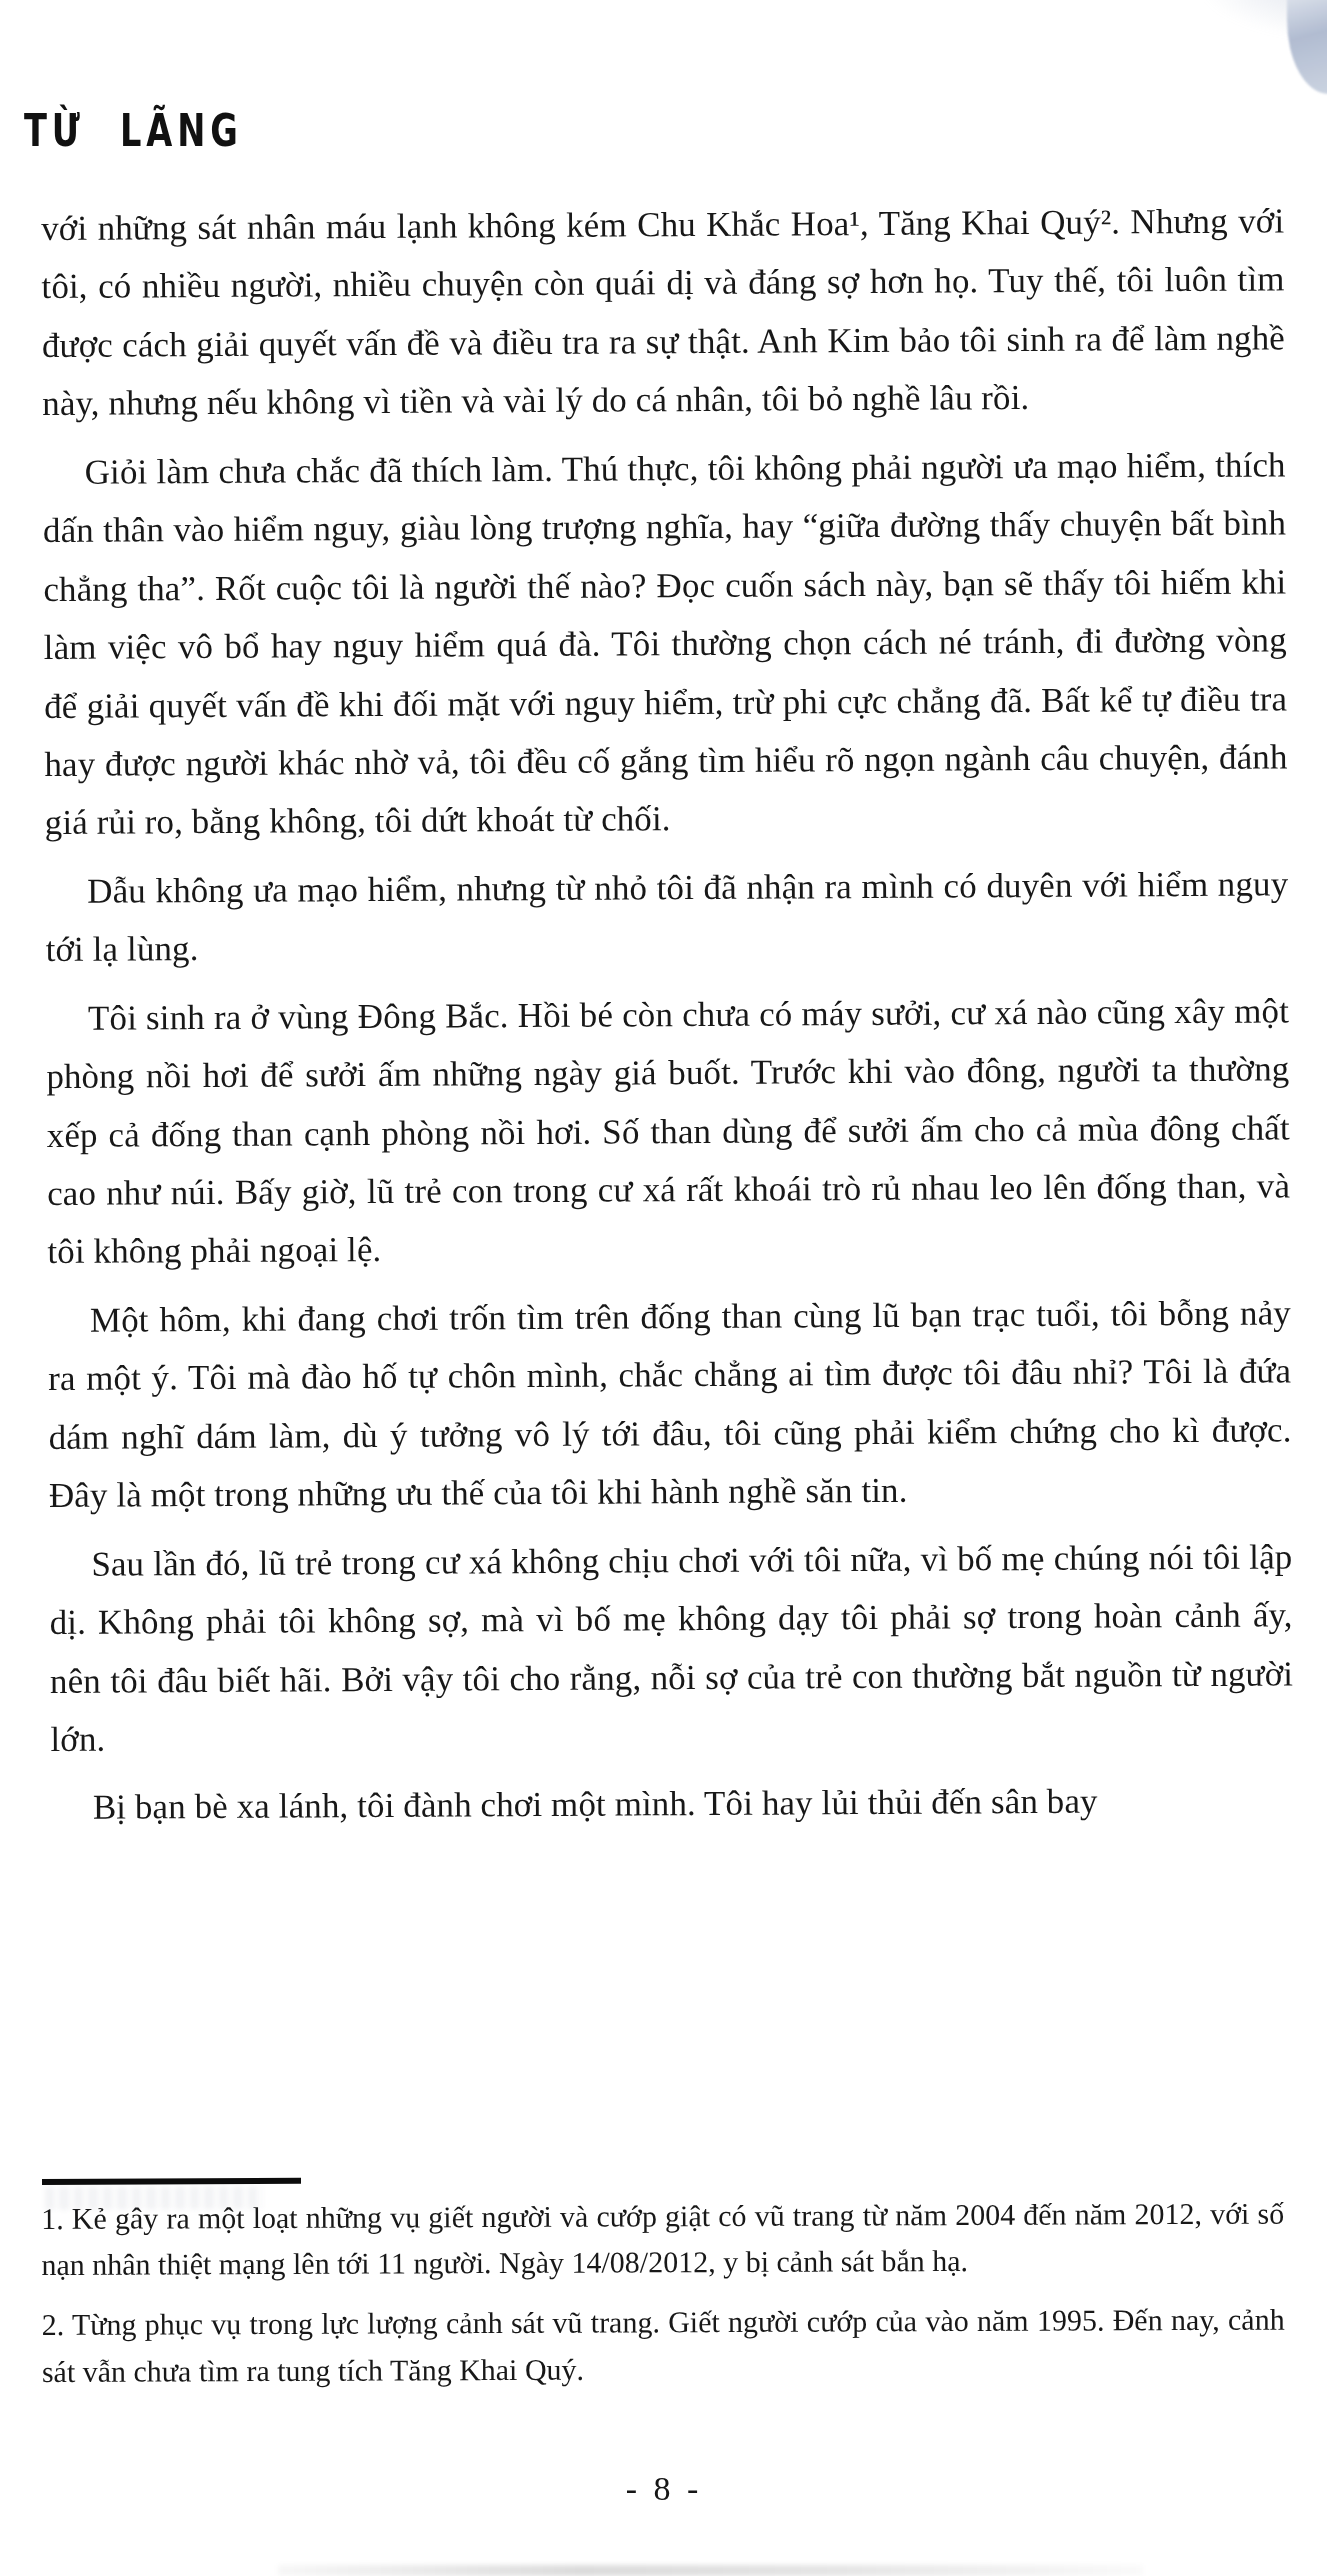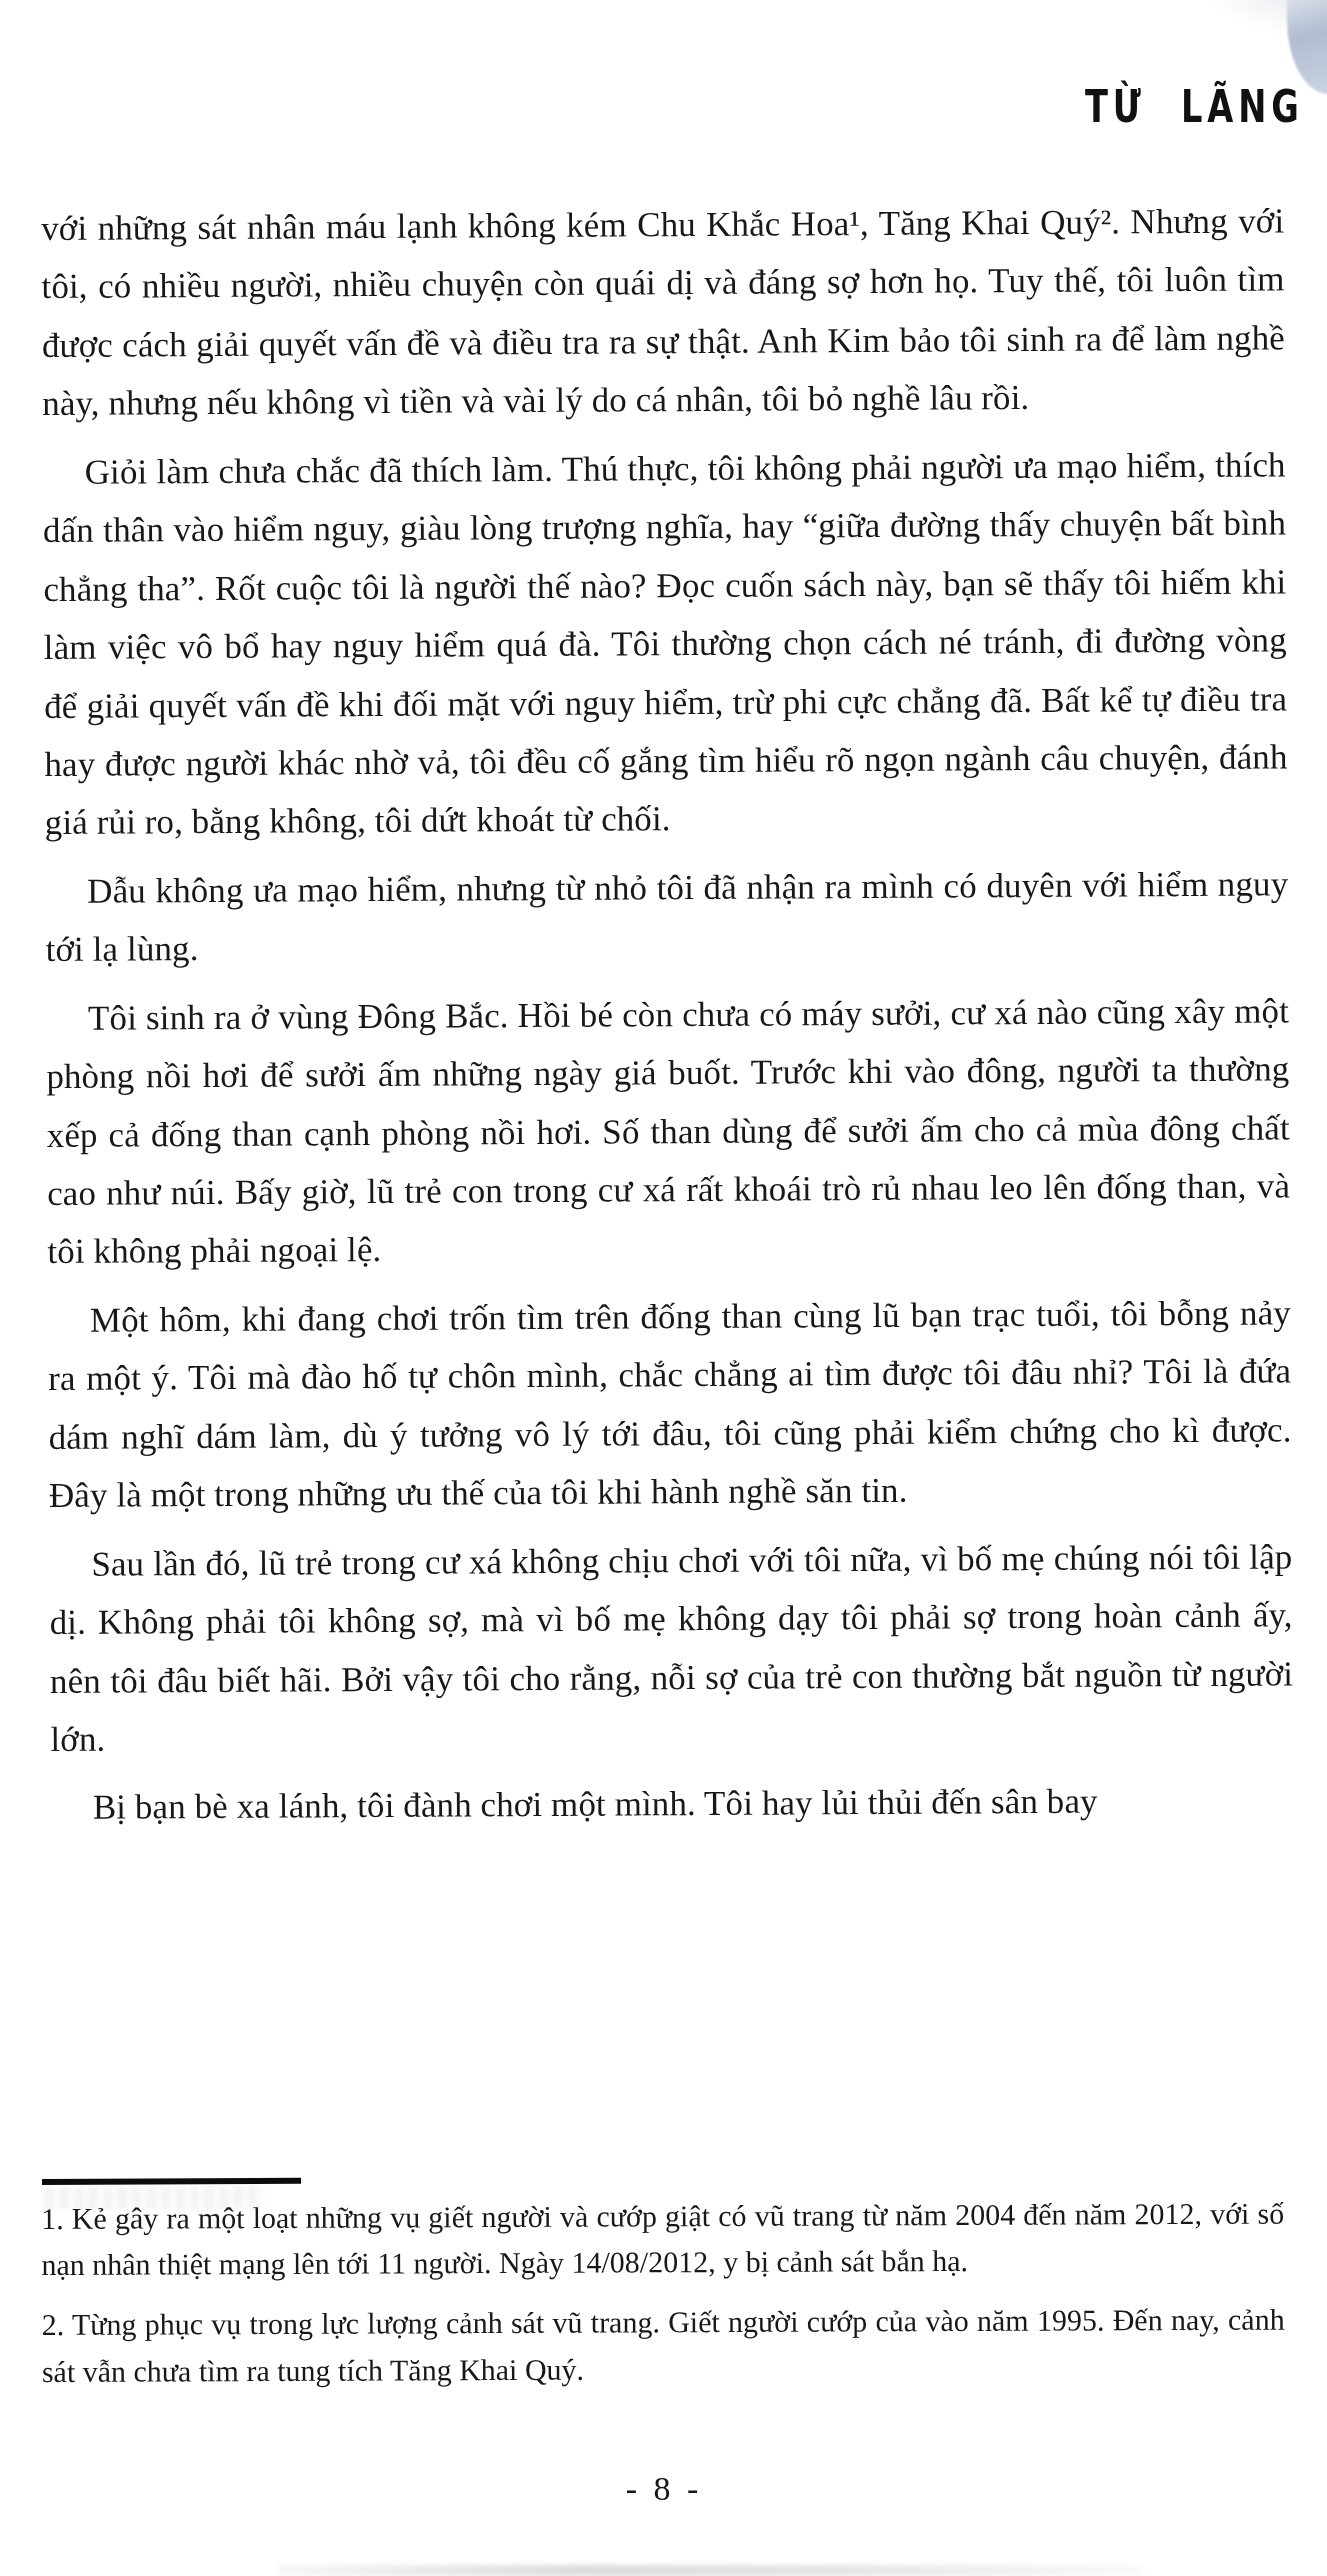--- a/index.html
+++ b/index.html
@@ -13,24 +13,24 @@
     overflow: hidden;
     background: #ffffff;
     color: #181818;
     font-family: "Liberation Serif", "DejaVu Serif", serif;
     -webkit-font-smoothing: antialiased;
   }
 
   
   .page-header {
     position: absolute;
-    top: 81px;
+    top: 105px;
     left: 0;
     right: 0;
-    text-align: right;
+    text-align: left;
   }
   .page-header .author {
     display: inline-block;
     font-family: "DejaVu Sans", "Liberation Sans", sans-serif;
     font-weight: 700;
     font-size: 41px;
     letter-spacing: 6px;
     word-spacing: 22.5px;
     transform: scale(0.82, 1.08);
     transform-origin: center top;

